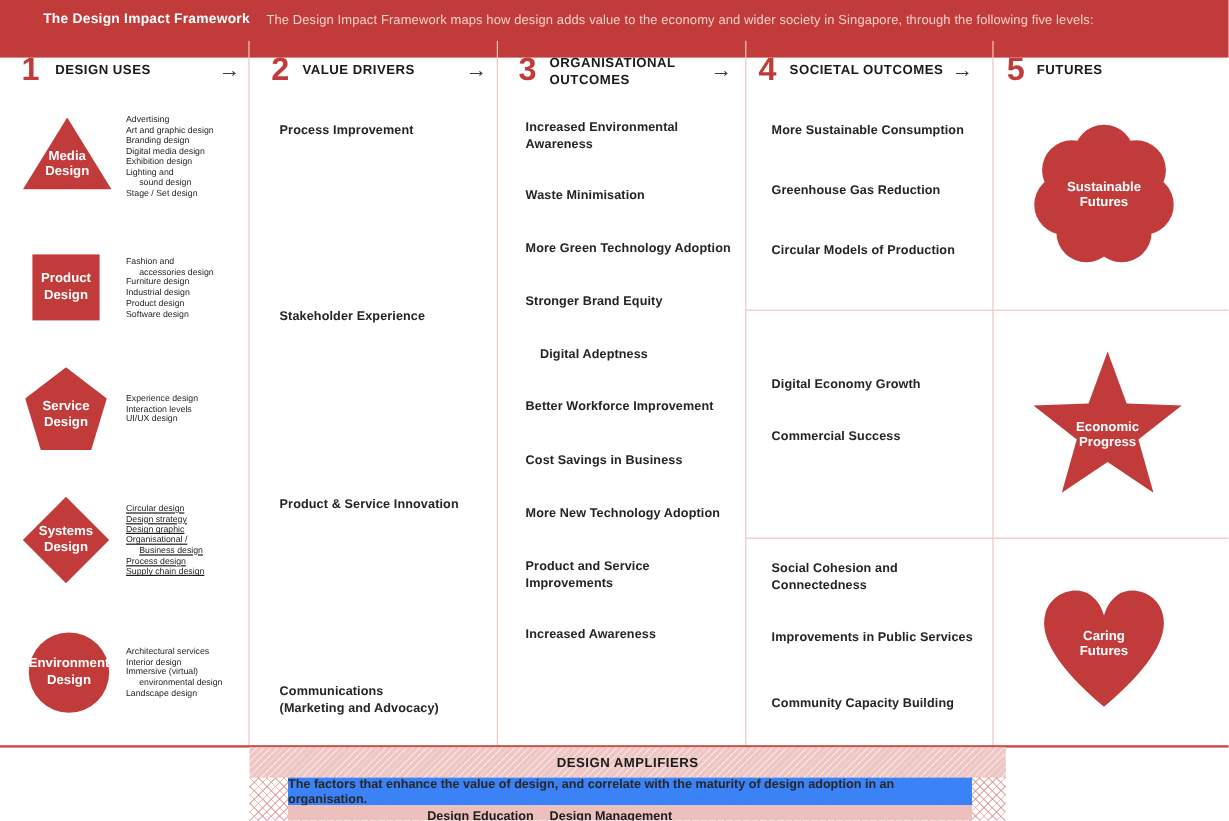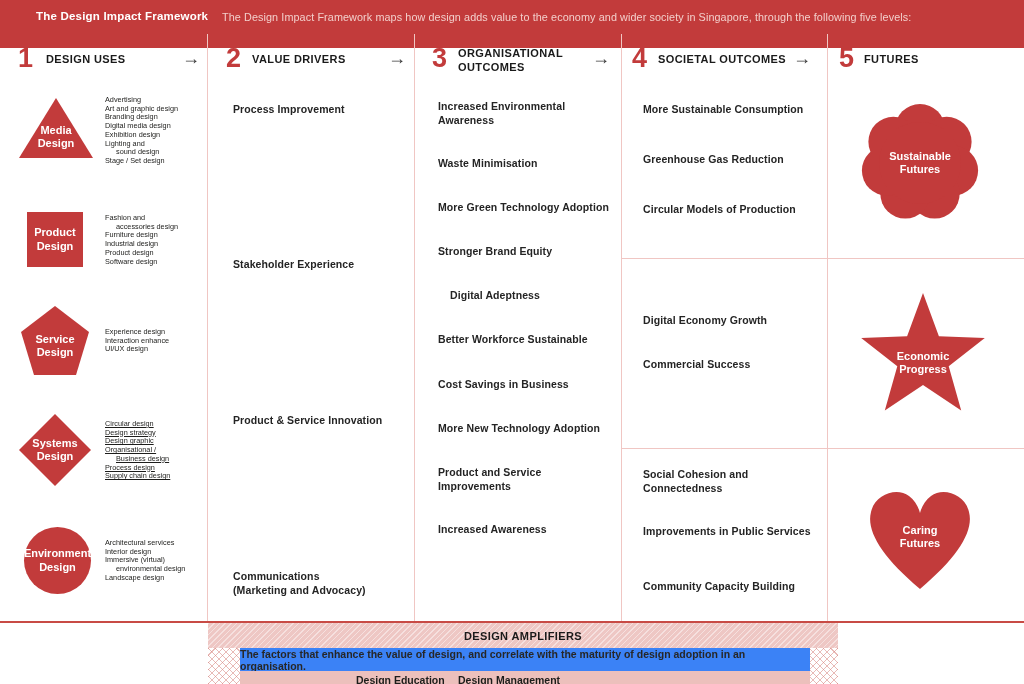--- a/index.html
+++ b/index.html
@@ -117,21 +117,21 @@
     <div>Software design</div>
   </div>
 
   <svg class="shape-svg" style="left:21px;top:306px;" width="68" height="70" viewBox="0 0 68 70">
     <polygon points="34,0 68,26 55,69 13,69 0,26" fill="#c23b3b"></polygon>
   </svg>
   <div class="shape-label" style="left:21px;top:306px;width:68px;height:70px;padding-top:10px;box-sizing:border-box;">Service
 Design</div>
   <div class="sublist" style="left:105px;top:328px;">
     <div>Experience design</div>
-    <div>Interaction enhance</div>
+    <div>Interaction levels</div>
     <div>UI/UX design</div>
   </div>
 
   <svg class="shape-svg" style="left:19px;top:414px;" width="72" height="72" viewBox="0 0 72 72">
     <polygon points="36,0 72,36 36,72 0,36" fill="#c23b3b"></polygon>
   </svg>
   <div class="shape-label" style="left:19px;top:414px;width:72px;height:72px;">Systems
 Design</div>
   <div class="sublist" style="left:105px;top:420px;text-decoration:underline;">
     <div>Circular design</div>
@@ -159,21 +159,21 @@
   <div class="item" style="left:233px;top:414px;">Product &amp; Service Innovation</div>
   <div class="item" style="left:233px;top:570px;">Communications
 (Marketing and Advocacy)</div>
 
   <div class="item" style="left:438px;top:100px;">Increased Environmental
 Awareness</div>
   <div class="item" style="left:438px;top:157px;">Waste Minimisation</div>
   <div class="item" style="left:438px;top:201px;">More Green Technology Adoption</div>
   <div class="item" style="left:438px;top:245px;">Stronger Brand Equity</div>
   <div class="item" style="left:438px;top:289px;margin-left:12px;">Digital Adeptness</div>
-  <div class="item" style="left:438px;top:333px;">Better Workforce Sustainable</div>
+  <div class="item" style="left:438px;top:333px;">Better Workforce Improvement</div>
   <div class="item" style="left:438px;top:378px;">Cost Savings in Business</div>
   <div class="item" style="left:438px;top:422px;">More New Technology Adoption</div>
   <div class="item" style="left:438px;top:466px;">Product and Service
 Improvements</div>
   <div class="item" style="left:438px;top:523px;">Increased Awareness</div>
 
   <div class="item" style="left:643px;top:103px;">More Sustainable Consumption</div>
   <div class="item" style="left:643px;top:153px;">Greenhouse Gas Reduction</div>
   <div class="item" style="left:643px;top:203px;">Circular Models of Production</div>
   <div class="item" style="left:643px;top:314px;">Digital Economy Growth</div>

